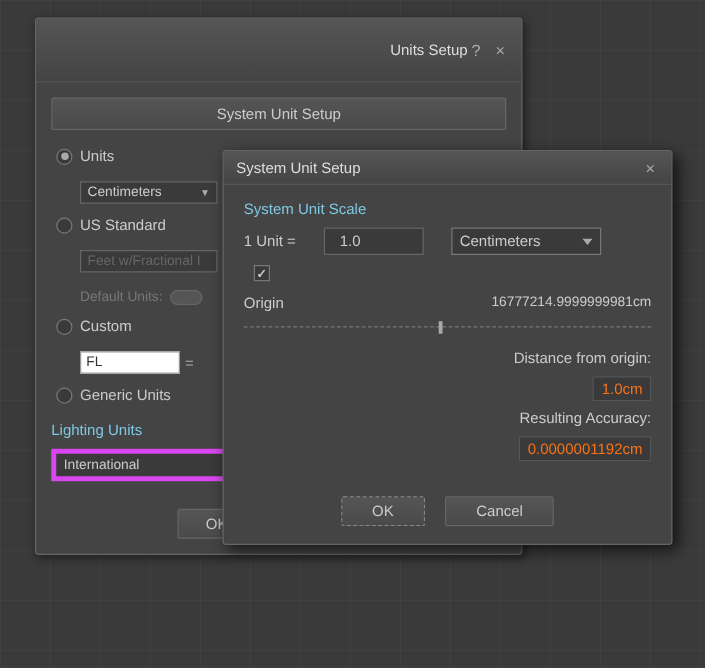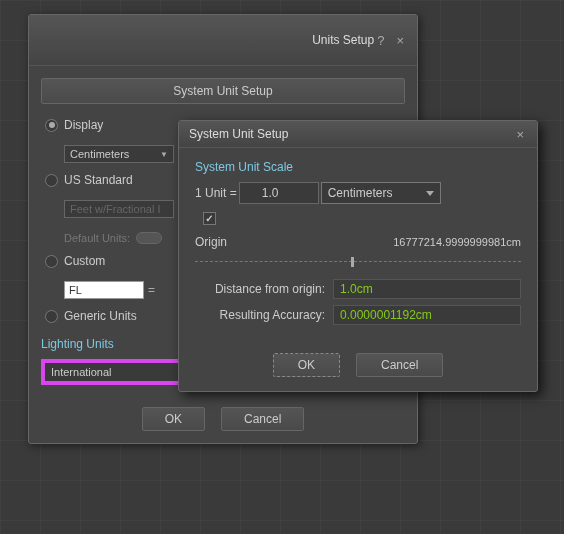--- a/index.html
+++ b/index.html
@@ -259,36 +259,36 @@
 
     .su-section-label {
       color: #7ec8e3;
       font-size: 12px;
       margin-bottom: 8px;
     }
 
     .su-unit-row {
       display: flex;
       align-items: center;
-      gap: 2px;
+      gap: 22px;
       margin-bottom: 8px;
     }
 
     .su-unit-equals {
       color: #ccc;
       font-size: 12px;
       white-space: nowrap;
     }
 
     .su-number-input {
       background: #3a3a3a;
       border: 1px solid #666;
       color: #ccc;
       font-size: 12px;
-      padding: 3px 22px;
+      padding: 3px 12px;
       width: 80px;
     }
 
     .su-dropdown {
       background: #3a3a3a;
       border: 1px solid #777;
       color: #ccc;
       font-size: 12px;
       padding: 3px 6px;
       width: 120px;
@@ -370,36 +370,37 @@
       top: 2px;
       left: 48%;
       width: 3px;
       height: 10px;
       background: #aaa;
       cursor: pointer;
     }
 
     .su-field-row {
       display: flex;
-      align-items: center;
+      align-items: flex-end;
       gap: 8px;
       margin-bottom: 6px;
+      flex-direction: column;
     }
 
     .su-field-label {
       color: #ccc;
       font-size: 12px;
       width: 130px;
       text-align: right;
     }
 
     .su-field-value {
       background: #3a3a3a;
       border: 1px solid #555;
-      color: #84cc16;
+      color: #f97316;
       font-size: 12px;
       padding: 2px 6px;
       flex: 1;
     }
 
     .su-footer {
       display: flex;
       justify-content: center;
       gap: 16px;
       padding: 10px 16px 14px;
@@ -436,21 +437,21 @@
   </div>
 
   <div class="dialog-body">
     <button class="system-unit-btn">System Unit Setup</button>
 
 
     <div class="radio-group">
 
       <div class="radio-item">
         <div class="radio-circle selected"></div>
-        <span class="radio-label">Display</span>
+        <span class="radio-label">Units</span>
       </div>
       <div class="sub-dropdown">
         <div class="dropdown-box">
           <span>Centimeters</span>
           <span class="dropdown-arrow">▼</span>
         </div>
       </div>
 
       <div class="radio-item">
         <div class="radio-circle"></div>

